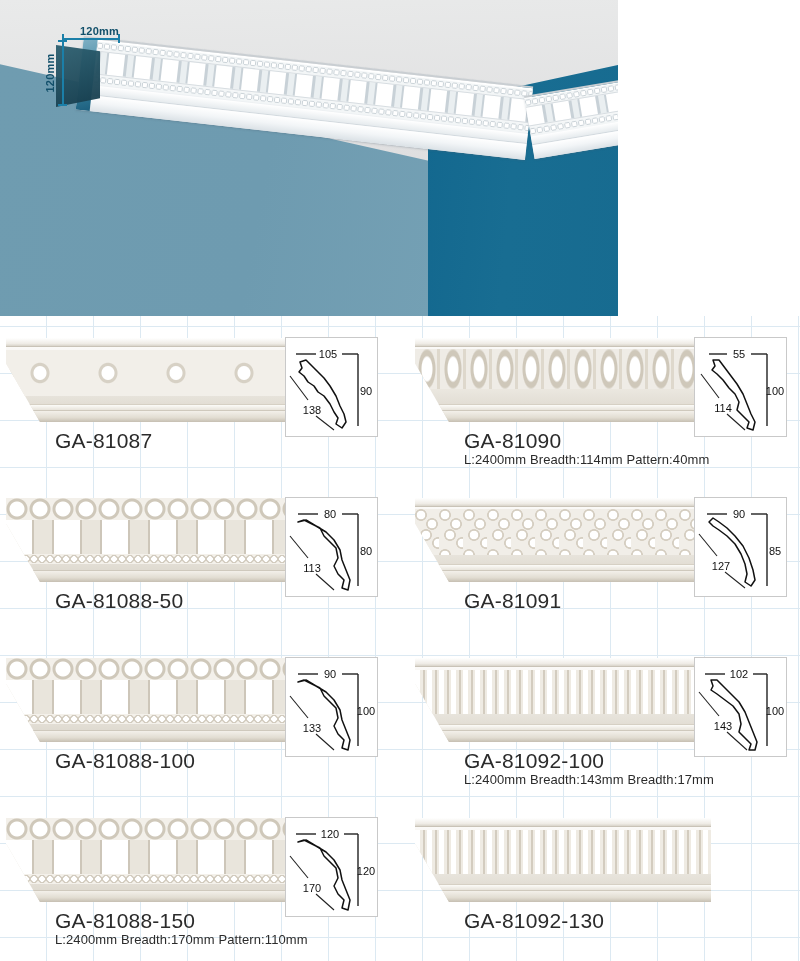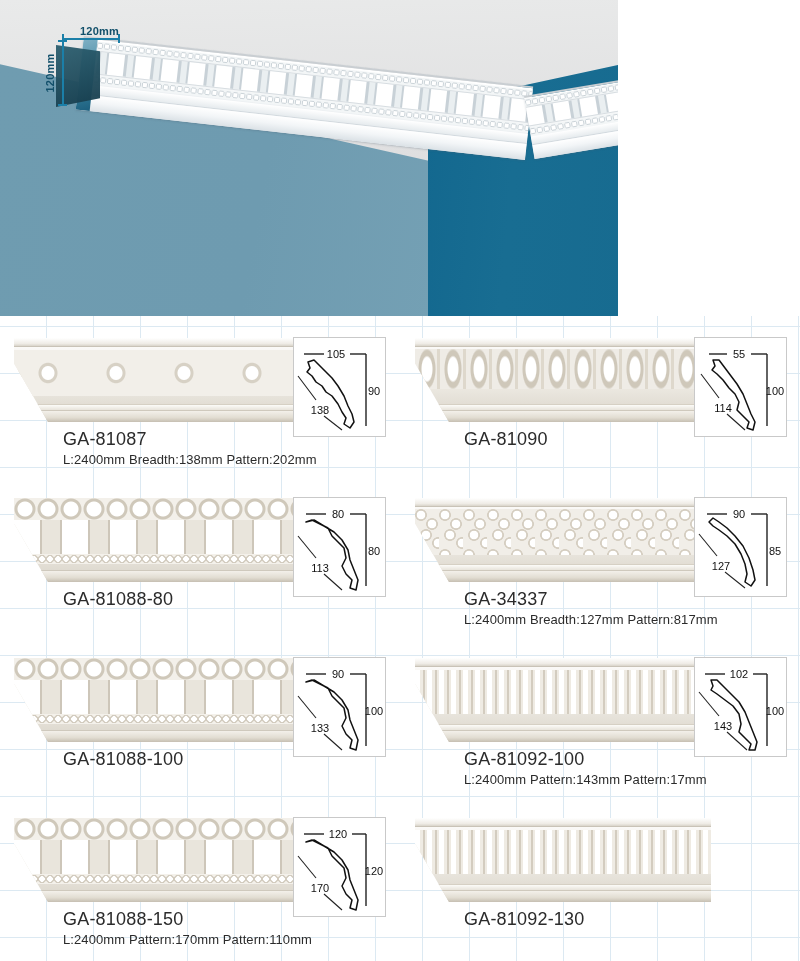--- a/index.html
+++ b/index.html
@@ -124,21 +124,21 @@
     background-image:
       linear-gradient(to right, #dce9f2 1px, transparent 1px),
       linear-gradient(to bottom, #dce9f2 1px, transparent 1px);
     background-size: 47px 47px;
     background-position: -1px 10px;
   }
   .prow {
     position: absolute; left: 0; width: 800px; height: 160px;
   }
   .pcell { position: absolute; top: 0; width: 400px; height: 160px; }
-  .pcell.left  { left: 8px; }
+  .pcell.left  { left: 0; }
   .pcell.right { left: 409px; }
 
   
   .sample {
     position: absolute; left: 6px; top: 8px;
     width: 296px; height: 84px;
   }
   .sample .body {
     position: absolute; left: 0; top: 0; width: 100%; height: 100%;
     clip-path: polygon(0 0, 100% 0, 100% 100%, 34px 100%, 0 30%);
@@ -220,21 +220,21 @@
     position: absolute; right: 22px; top: 7px;
     width: 93px; height: 100px;
     background: #ffffff;
     border: 1px solid #c9c9c9;
   }
   .diagram svg { display: block; }
 
   
   .p-title {
     position: absolute; left: 55px; top: 99px;
-    font-size: 18px; color: #2b2b2b; letter-spacing: .2px; white-space: nowrap;
+    font-size: 21px; color: #2b2b2b; letter-spacing: .2px; white-space: nowrap;
   }
   .p-spec {
     position: absolute; left: 55px; top: 122px;
     font-size: 13px; color: #2b2b2b; letter-spacing: .1px; white-space: nowrap;
   }
 </style>
 </head>
 <body>
 
 <div class="photo">
@@ -298,21 +298,20 @@
           <line x1="72" y1="16" x2="72" y2="88" stroke="#222" stroke-width="1.4"></line>
           <text x="42" y="20" font-family="Liberation Sans, sans-serif" font-size="11" fill="#111" text-anchor="middle">105</text>
           <text x="80" y="57" font-family="Liberation Sans, sans-serif" font-size="11" fill="#111" text-anchor="middle">90</text>
           <line x1="4" y1="38" x2="22" y2="62" stroke="#222" stroke-width="1.1"></line>
           <line x1="30" y1="78" x2="48" y2="92" stroke="#222" stroke-width="1.1"></line>
           <text x="26" y="76" font-family="Liberation Sans, sans-serif" font-size="11" fill="#111" text-anchor="middle">138</text>
           <path d="M14,24 L16,30 L13,34 L18,38 L22,44 L28,48 L32,54 L38,58 L44,66 L48,74 L52,80 L50,86 L56,90 L60,84 L58,76 L54,68 L50,58 L44,48 L38,40 L32,34 L26,28 L20,22 Z" fill="none" stroke="#111" stroke-width="1.5" stroke-linejoin="round"></path>
         </svg>
       </div>
       <div class="p-title">GA-81087</div>
-      <div class="p-spec">L:2400mm  Breadth:138mm  Pattern:202mm</div>
     </div>
 
     <div class="pcell right">
       <div class="sample">
         <div class="body">
           <div class="s-band s-top"></div>
           <div class="m-eggdart"></div>
           <div class="s-band s-bot2"></div>
           <div class="s-band s-bot"></div>
         </div>
@@ -324,20 +323,21 @@
           <line x1="72" y1="16" x2="72" y2="88" stroke="#222" stroke-width="1.4"></line>
           <text x="44" y="20" font-family="Liberation Sans, sans-serif" font-size="11" fill="#111" text-anchor="middle">55</text>
           <text x="80" y="57" font-family="Liberation Sans, sans-serif" font-size="11" fill="#111" text-anchor="middle">100</text>
           <line x1="6" y1="36" x2="24" y2="60" stroke="#222" stroke-width="1.1"></line>
           <line x1="32" y1="76" x2="50" y2="92" stroke="#222" stroke-width="1.1"></line>
           <text x="28" y="74" font-family="Liberation Sans, sans-serif" font-size="11" fill="#111" text-anchor="middle">114</text>
           <path d="M18,22 L20,28 L17,32 L22,36 L28,42 L34,50 L40,56 L44,64 L42,72 L48,78 L54,84 L52,90 L58,92 L60,84 L56,76 L52,66 L48,56 L42,46 L36,38 L30,30 L24,22 Z" fill="none" stroke="#111" stroke-width="1.5" stroke-linejoin="round"></path>
         </svg>
       </div>
       <div class="p-title">GA-81090</div>
+      <div class="p-spec">L:2400mm  Breadth:114mm  Pattern:40mm</div>
     </div>
   </div>
 
   <div class="prow" style="top:174px">
     <div class="pcell left">
       <div class="sample">
         <div class="body">
           <div class="m-rosette"></div>
           <div class="m-dentil-panel" style="top:22px;height:36px"></div>
           <div class="m-smallbead"></div>
@@ -350,21 +350,21 @@
           <line x1="56" y1="16" x2="72" y2="16" stroke="#222" stroke-width="1.4"></line>
           <line x1="72" y1="16" x2="72" y2="88" stroke="#222" stroke-width="1.4"></line>
           <text x="44" y="20" font-family="Liberation Sans, sans-serif" font-size="11" fill="#111" text-anchor="middle">80</text>
           <text x="80" y="57" font-family="Liberation Sans, sans-serif" font-size="11" fill="#111" text-anchor="middle">80</text>
           <line x1="4" y1="38" x2="22" y2="60" stroke="#222" stroke-width="1.1"></line>
           <line x1="30" y1="76" x2="48" y2="92" stroke="#222" stroke-width="1.1"></line>
           <text x="26" y="74" font-family="Liberation Sans, sans-serif" font-size="11" fill="#111" text-anchor="middle">113</text>
           <path d="M12,24 L18,22 L26,26 L34,30 L38,38 L44,44 L50,50 L52,60 L48,68 L52,76 L58,82 L56,90 L62,92 L64,82 L60,72 L56,62 L54,52 L48,42 L40,34 L30,28 L20,22 Z" fill="none" stroke="#111" stroke-width="1.5" stroke-linejoin="round"></path>
         </svg>
       </div>
-      <div class="p-title">GA-81088-80</div>
+      <div class="p-title">GA-81088-50</div>
     </div>
 
     <div class="pcell right">
       <div class="sample">
         <div class="body">
           <div class="s-band s-top"></div>
           <div class="m-pebble"></div>
           <div class="s-band s-bot2"></div>
           <div class="s-band s-bot"></div>
         </div>
@@ -375,22 +375,21 @@
           <line x1="56" y1="16" x2="72" y2="16" stroke="#222" stroke-width="1.4"></line>
           <line x1="72" y1="16" x2="72" y2="88" stroke="#222" stroke-width="1.4"></line>
           <text x="44" y="20" font-family="Liberation Sans, sans-serif" font-size="11" fill="#111" text-anchor="middle">90</text>
           <text x="80" y="57" font-family="Liberation Sans, sans-serif" font-size="11" fill="#111" text-anchor="middle">85</text>
           <line x1="4" y1="36" x2="22" y2="58" stroke="#222" stroke-width="1.1"></line>
           <line x1="30" y1="74" x2="50" y2="90" stroke="#222" stroke-width="1.1"></line>
           <text x="26" y="72" font-family="Liberation Sans, sans-serif" font-size="11" fill="#111" text-anchor="middle">127</text>
           <path d="M14,24 L18,28 L24,32 L32,38 L40,46 L46,56 L50,66 L52,76 L50,84 L56,88 L60,82 L58,72 L54,60 L48,48 L40,38 L32,30 L24,24 L18,20 Z" fill="none" stroke="#111" stroke-width="1.5" stroke-linejoin="round"></path>
         </svg>
       </div>
-      <div class="p-title">GA-34337</div>
-      <div class="p-spec">L:2400mm  Breadth:127mm  Pattern:817mm</div>
+      <div class="p-title">GA-81091</div>
     </div>
   </div>
 
   <div class="prow" style="top:334px">
     <div class="pcell left">
       <div class="sample">
         <div class="body">
           <div class="m-rosette"></div>
           <div class="m-dentil-panel" style="top:22px;height:36px"></div>
           <div class="m-smallbead"></div>
@@ -429,21 +428,21 @@
           <line x1="72" y1="16" x2="72" y2="88" stroke="#222" stroke-width="1.4"></line>
           <text x="44" y="20" font-family="Liberation Sans, sans-serif" font-size="11" fill="#111" text-anchor="middle">102</text>
           <text x="80" y="57" font-family="Liberation Sans, sans-serif" font-size="11" fill="#111" text-anchor="middle">100</text>
           <line x1="4" y1="34" x2="24" y2="58" stroke="#222" stroke-width="1.1"></line>
           <line x1="32" y1="74" x2="52" y2="92" stroke="#222" stroke-width="1.1"></line>
           <text x="28" y="72" font-family="Liberation Sans, sans-serif" font-size="11" fill="#111" text-anchor="middle">143</text>
           <path d="M16,22 L18,28 L16,32 L22,36 L30,42 L38,48 L44,56 L46,66 L44,74 L50,80 L56,86 L54,92 L60,92 L62,84 L58,74 L54,64 L50,54 L44,44 L36,36 L28,28 L22,22 Z" fill="none" stroke="#111" stroke-width="1.5" stroke-linejoin="round"></path>
         </svg>
       </div>
       <div class="p-title">GA-81092-100</div>
-      <div class="p-spec">L:2400mm  Pattern:143mm  Pattern:17mm</div>
+      <div class="p-spec">L:2400mm  Breadth:143mm  Breadth:17mm</div>
     </div>
   </div>
 
   <div class="prow" style="top:494px">
     <div class="pcell left">
       <div class="sample">
         <div class="body">
           <div class="m-rosette"></div>
           <div class="m-dentil-panel" style="top:22px;height:36px"></div>
           <div class="m-smallbead"></div>
@@ -457,21 +456,21 @@
           <line x1="72" y1="16" x2="72" y2="88" stroke="#222" stroke-width="1.4"></line>
           <text x="44" y="20" font-family="Liberation Sans, sans-serif" font-size="11" fill="#111" text-anchor="middle">120</text>
           <text x="80" y="57" font-family="Liberation Sans, sans-serif" font-size="11" fill="#111" text-anchor="middle">120</text>
           <line x1="4" y1="38" x2="22" y2="60" stroke="#222" stroke-width="1.1"></line>
           <line x1="30" y1="76" x2="48" y2="92" stroke="#222" stroke-width="1.1"></line>
           <text x="26" y="74" font-family="Liberation Sans, sans-serif" font-size="11" fill="#111" text-anchor="middle">170</text>
           <path d="M12,24 L18,22 L26,26 L34,30 L38,38 L44,44 L50,50 L52,60 L48,68 L52,76 L58,82 L56,90 L62,92 L64,82 L60,72 L56,62 L54,52 L48,42 L40,34 L30,28 L20,22 Z" fill="none" stroke="#111" stroke-width="1.5" stroke-linejoin="round"></path>
         </svg>
       </div>
       <div class="p-title">GA-81088-150</div>
-      <div class="p-spec">L:2400mm  Pattern:170mm  Pattern:110mm</div>
+      <div class="p-spec">L:2400mm  Breadth:170mm  Pattern:110mm</div>
     </div>
 
     <div class="pcell right">
       <div class="sample">
         <div class="body">
           <div class="s-band s-top"></div>
           <div class="m-flute"></div>
           <div class="s-band s-bot2"></div>
           <div class="s-band s-bot"></div>
         </div>

